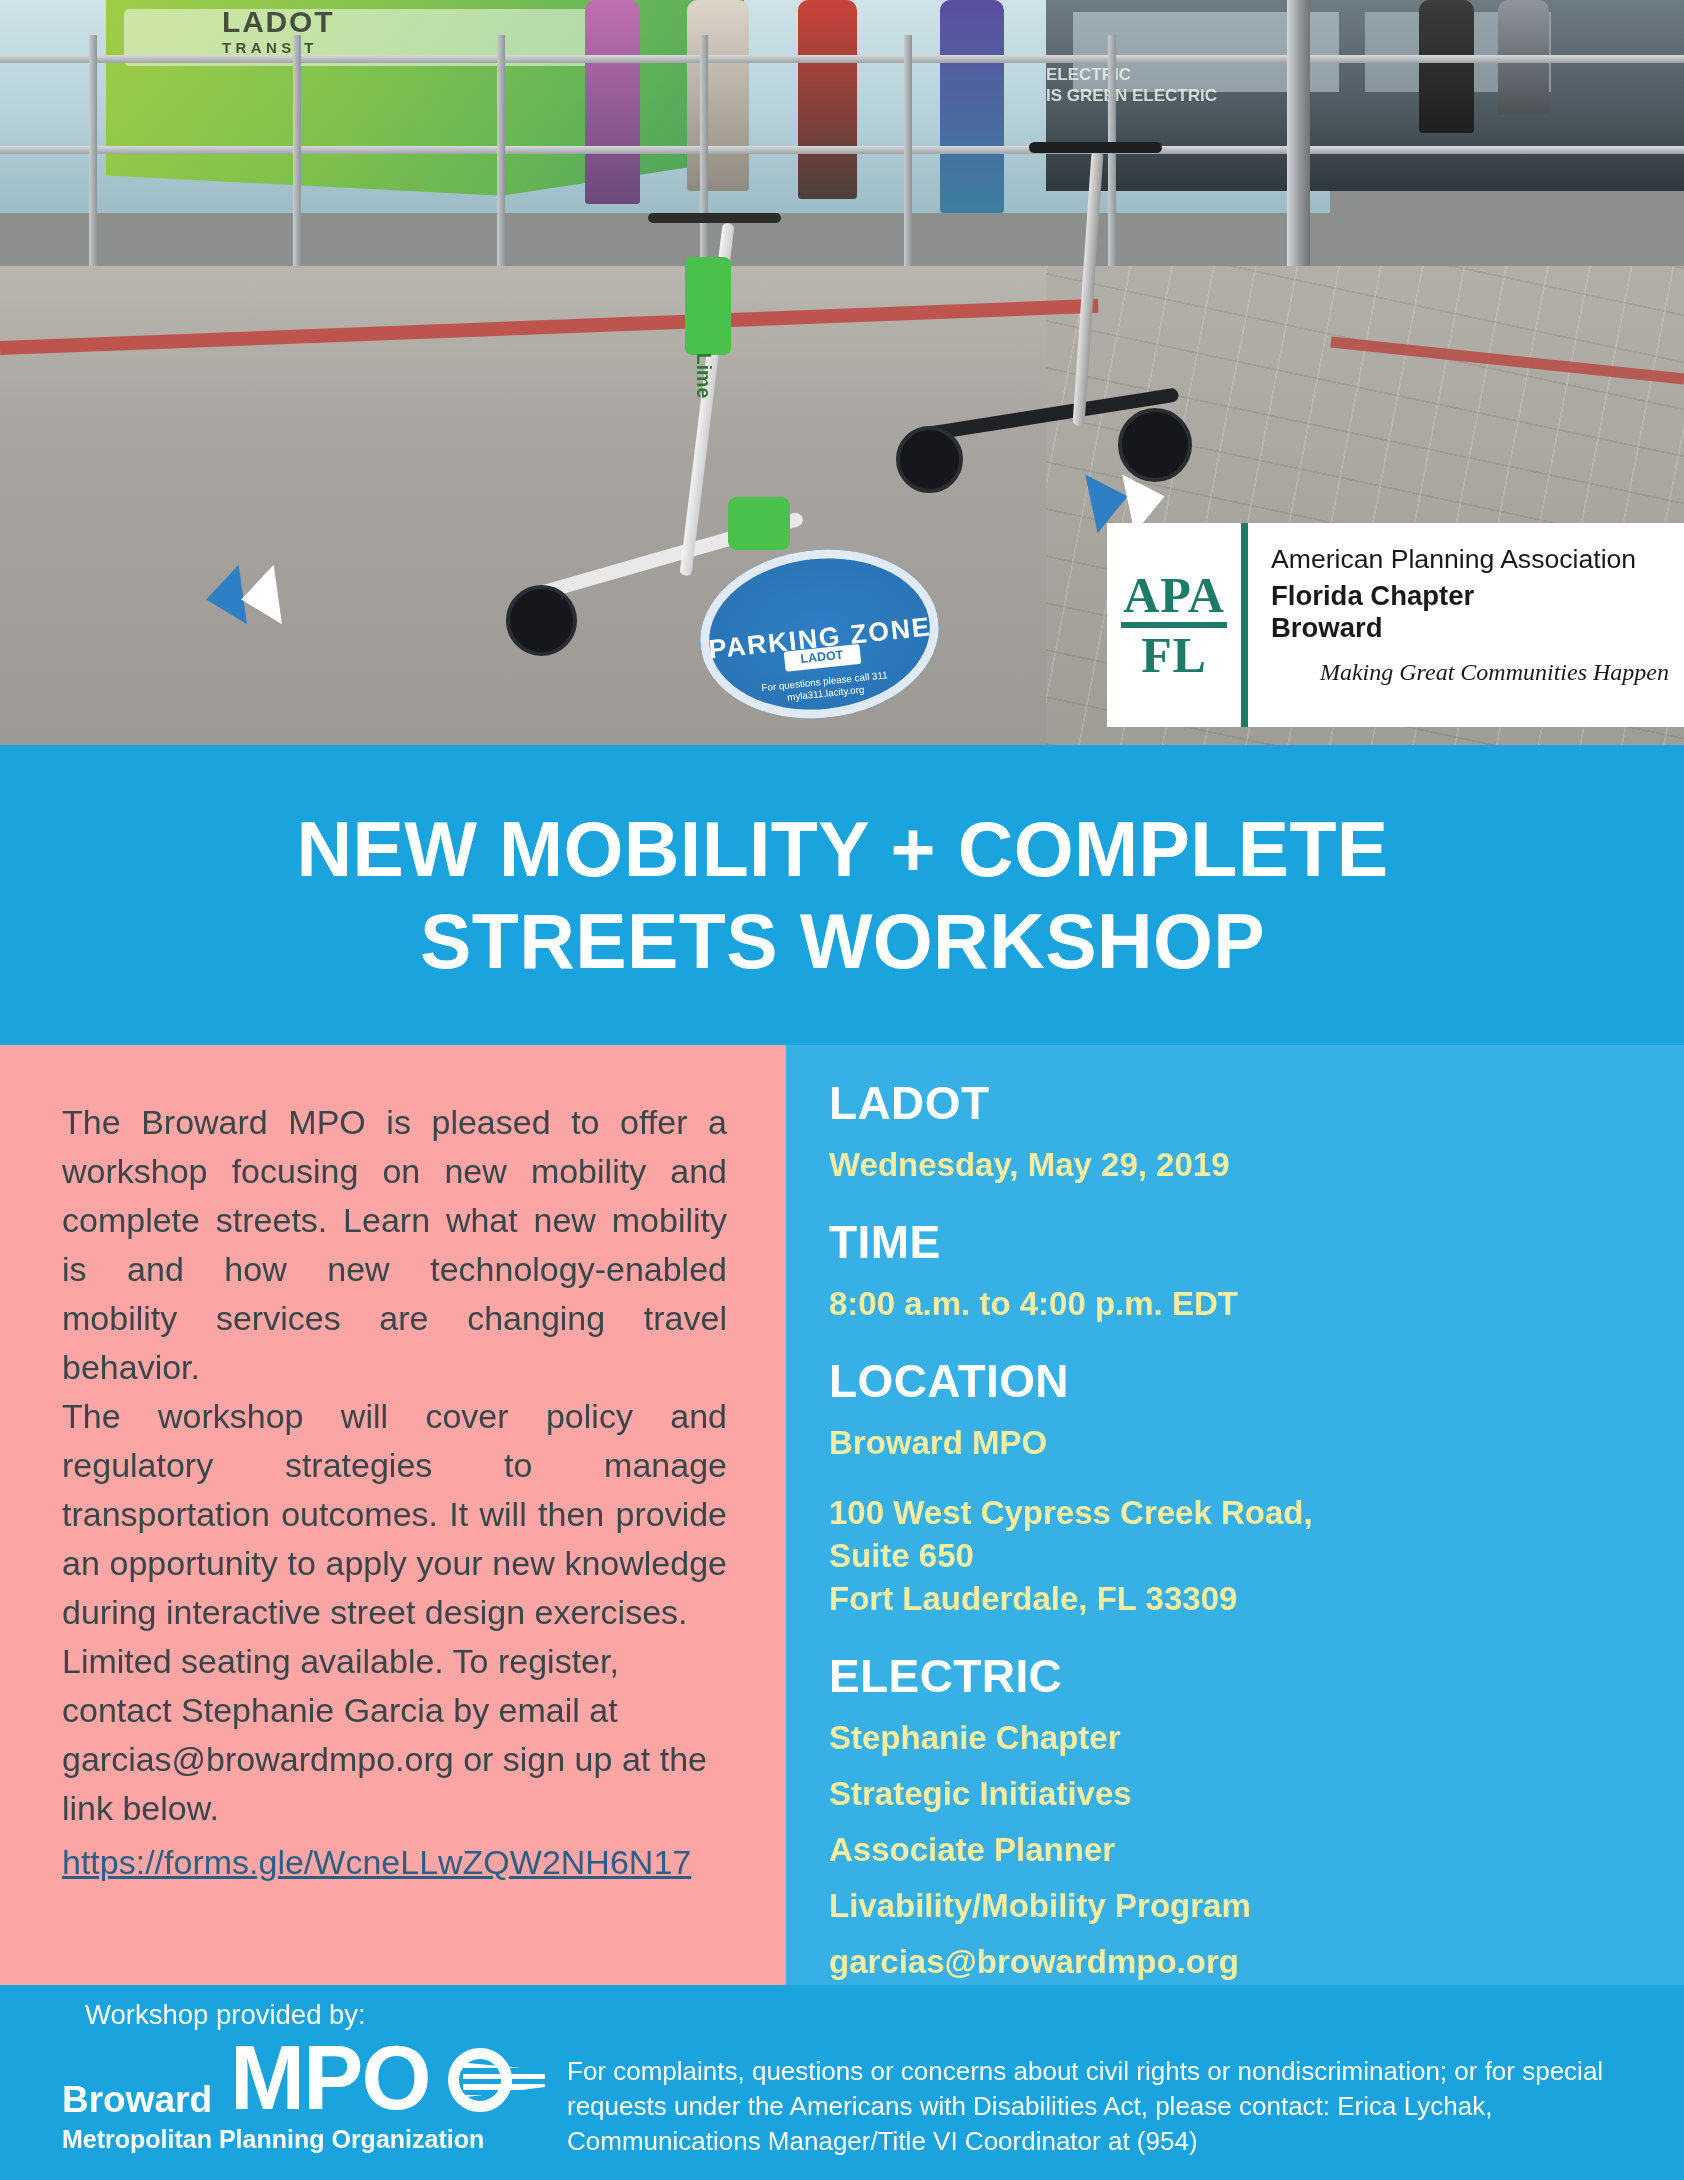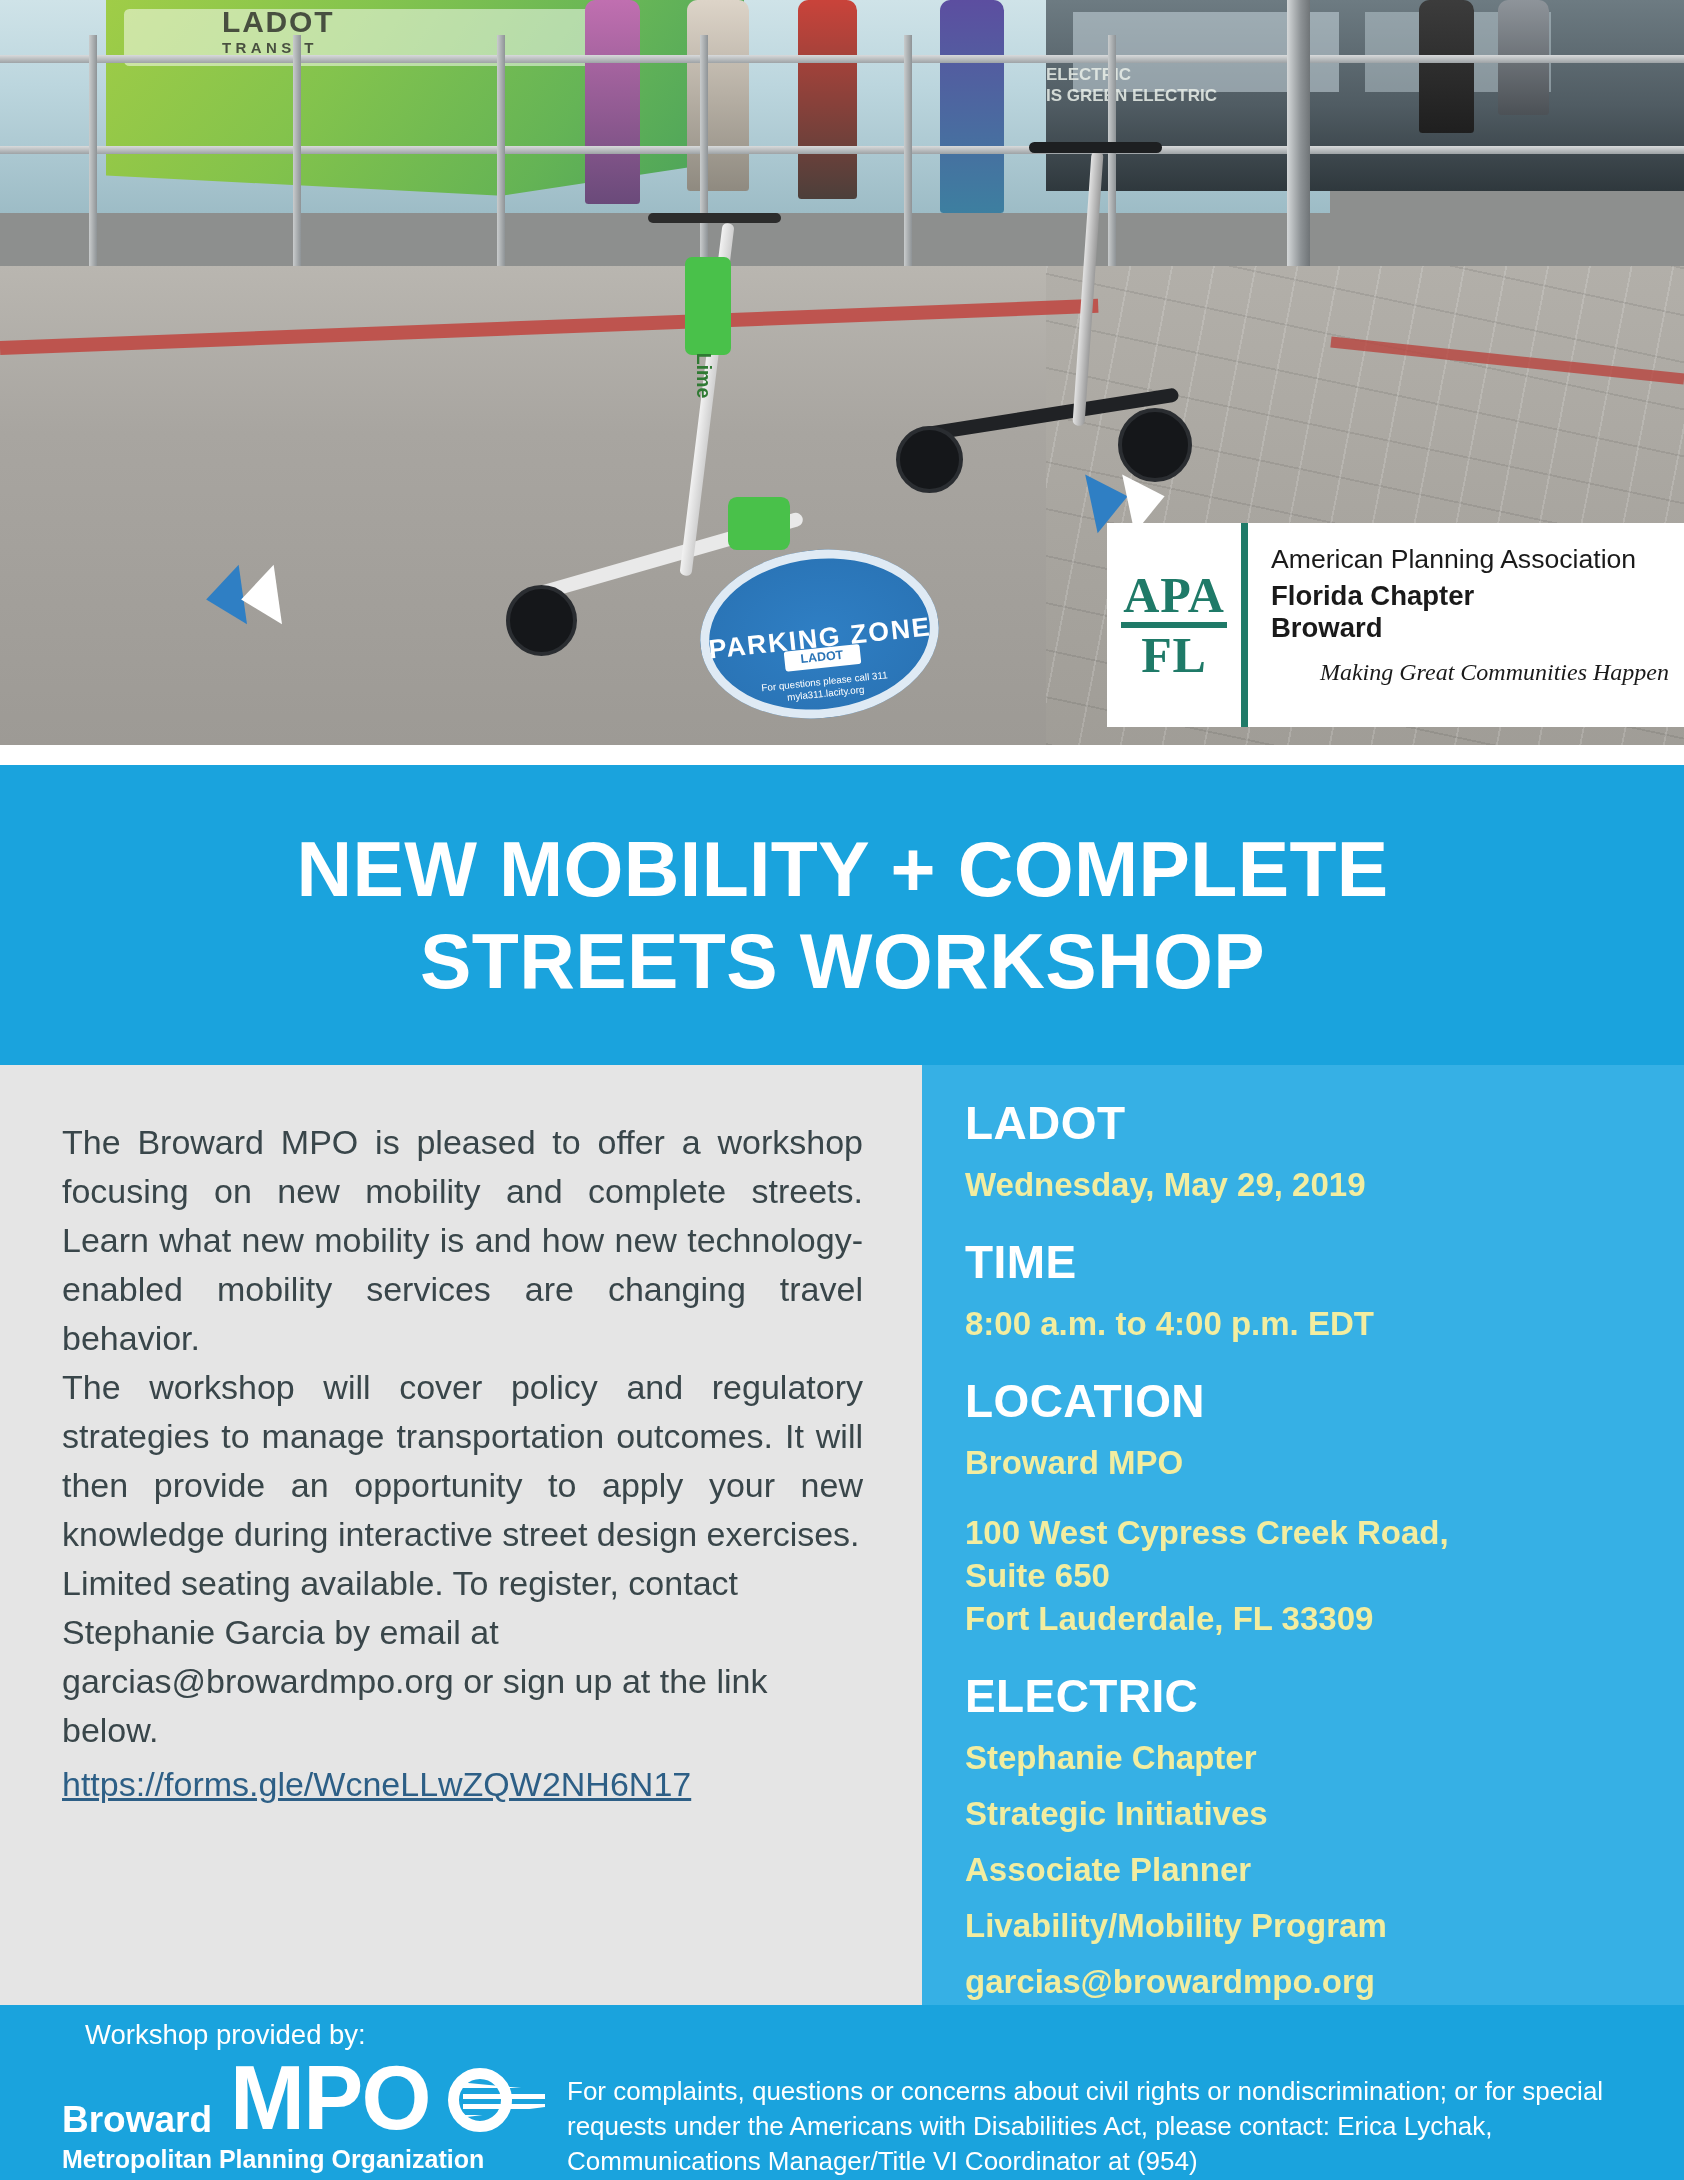--- a/index.html
+++ b/index.html
@@ -156,31 +156,31 @@
   .apa .mark .bar { width: 106px; height: 5.3px; background:#1f7a68; margin: 3.5px 0; }
   .apa .txt { flex: 1; padding: 21px 16px 8.9px 23px; color: #1a1a1a; }
   .apa .l1 { font: 400 26.6px "Liberation Sans", sans-serif; }
   .apa .l2 { font: 700 27.5px "Liberation Sans", sans-serif; margin-top: 5.3px; }
   .apa .l3 { font: 700 27.5px "Liberation Sans", sans-serif; }
   .apa .l4 { font: italic 400 24px "Liberation Serif", serif; text-align: right; margin-top: 15px; }
 
   
   .titlebar {
     width: 1685px; height: 300px; background: #1aa3dd;
-    display:flex; align-items:center; justify-content:center; flex-direction:column;margin-top:20px;
+    display:flex; align-items:center; justify-content:center; flex-direction:column;
   }
   .titlebar h1 {
     color:#ffffff; font: 700 77px/92px "Liberation Sans", sans-serif;
     letter-spacing: 0.4px; text-align:center;
   }
 
   
   .cols { display:flex; width: 1685px; height: 940px; }
   .leftcol {
-    width: 922px; background: #e5e5e5; padding: 53px 59px 12px 62px;
+    width: 786px; background: #fca5a5; padding: 53px 59px 12px 62px;
   }
   .leftcol p {
     color:#39464a; font: 400 34px/49px "Liberation Sans", sans-serif;
     text-align: justify; text-justify: inter-word;
   }
   .leftcol p.nj { text-align: left; }
   .leftcol a.link {
     display:inline-block; margin-top: 5.3px;
     color:#2d5f86; font: 400 34px/49px "Liberation Sans", sans-serif;
     text-decoration: underline;

